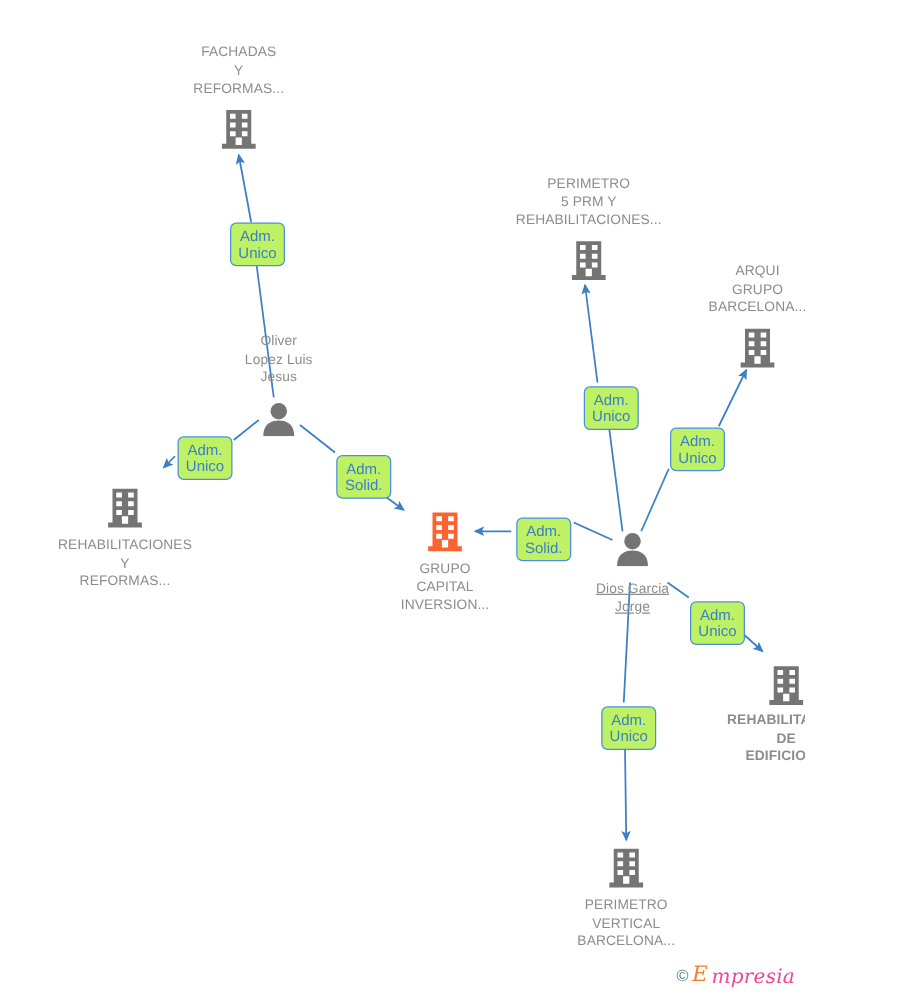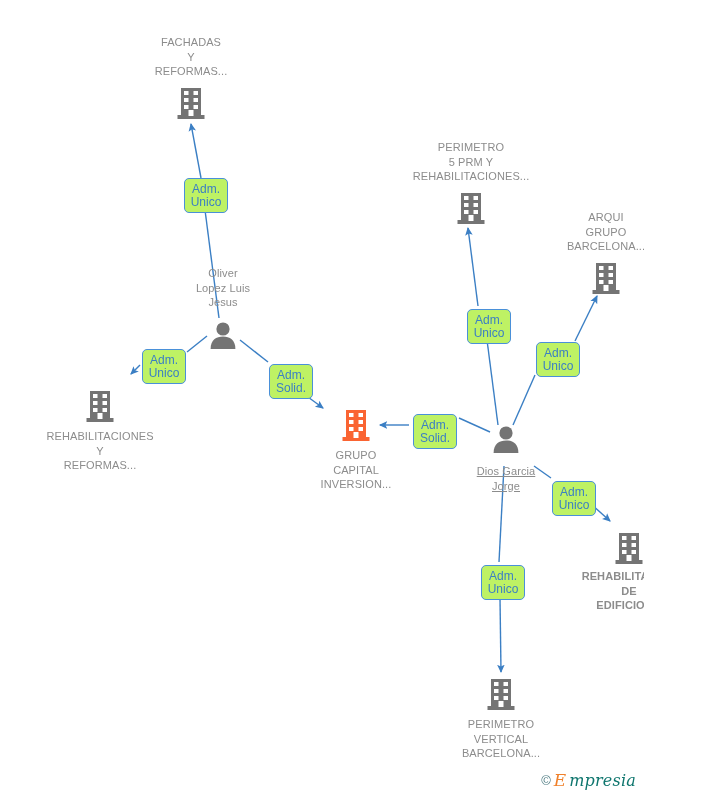--- a/index.html
+++ b/index.html
@@ -74,21 +74,21 @@
     font-size: 13px;
   }
   .wm-e {
     color: #f0802a;
     font-family: "DejaVu Serif", serif;
     font-style: italic;
     font-size: 17px;
     line-height: 17px;
   }
   .wm-text {
-    color: #0f766e;
+    color: #ec4899;
     font-family: "DejaVu Serif", serif;
     font-style: italic;
     font-size: 16px;
     line-height: 17px;
     letter-spacing: 0.2px;
   }
 </style>
 </head>
 <body>
 

